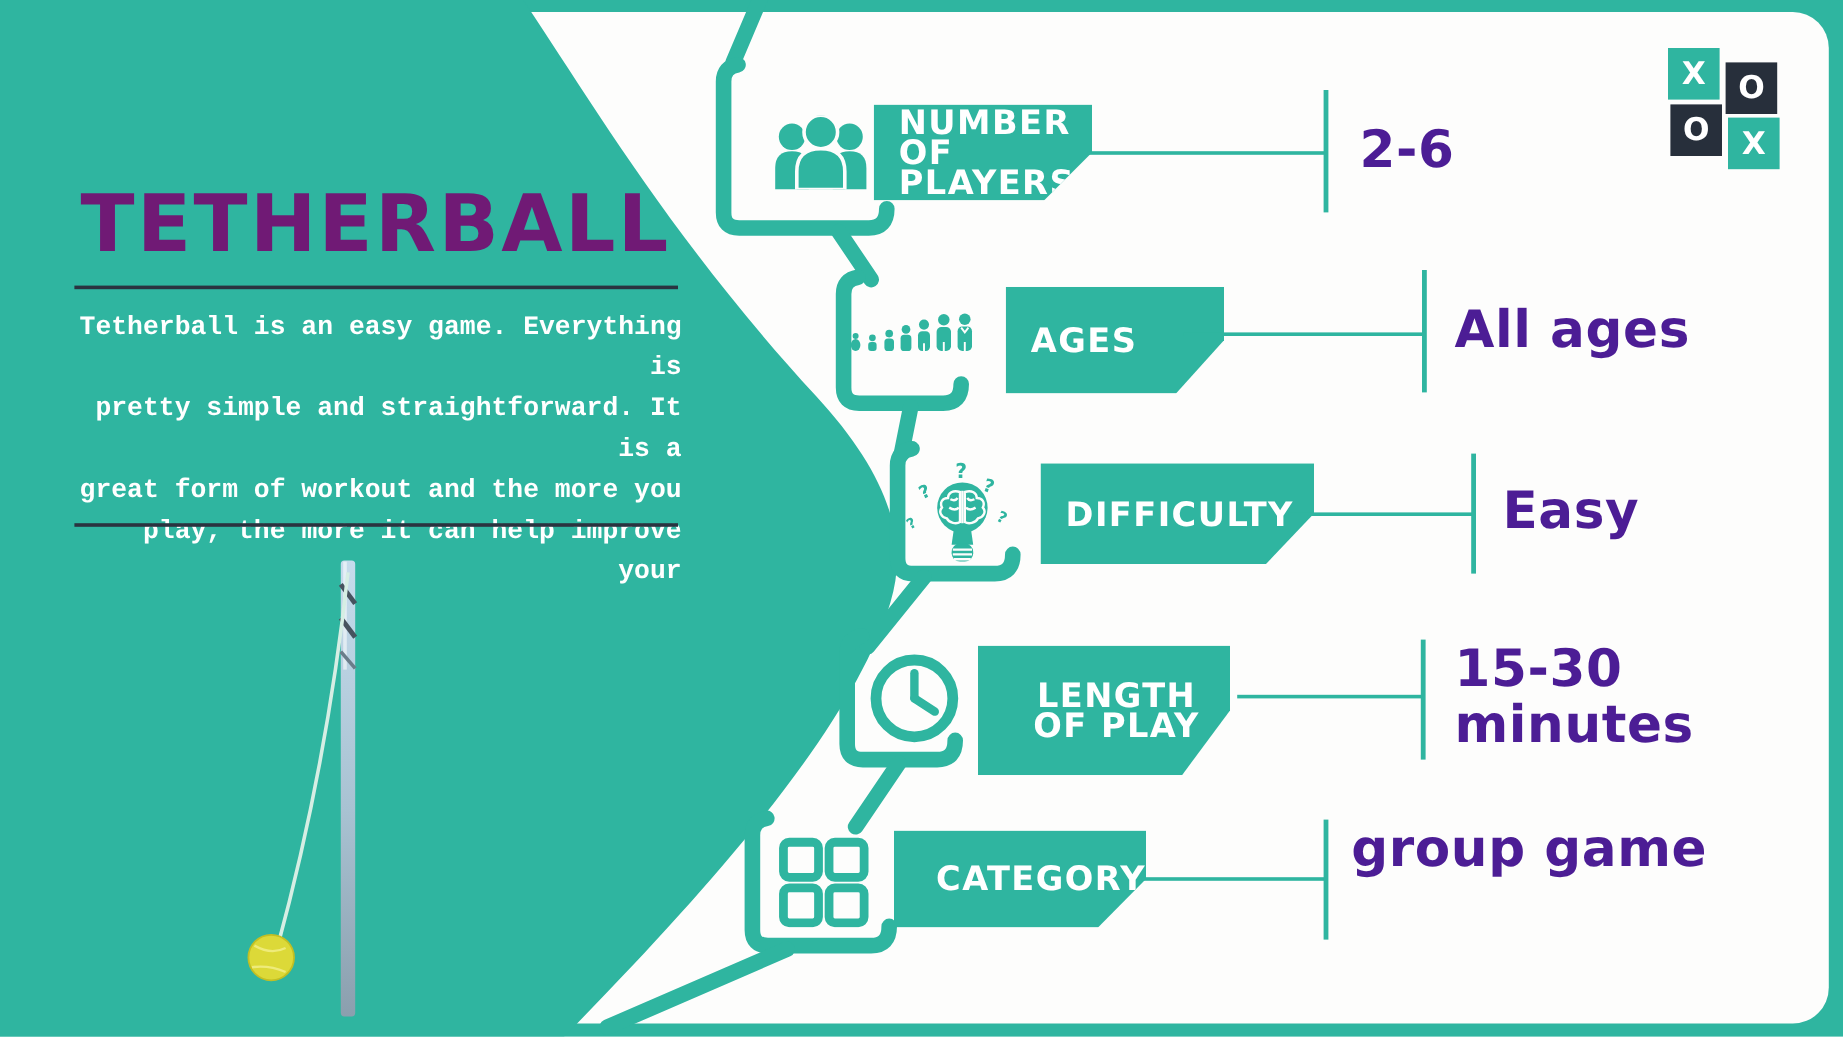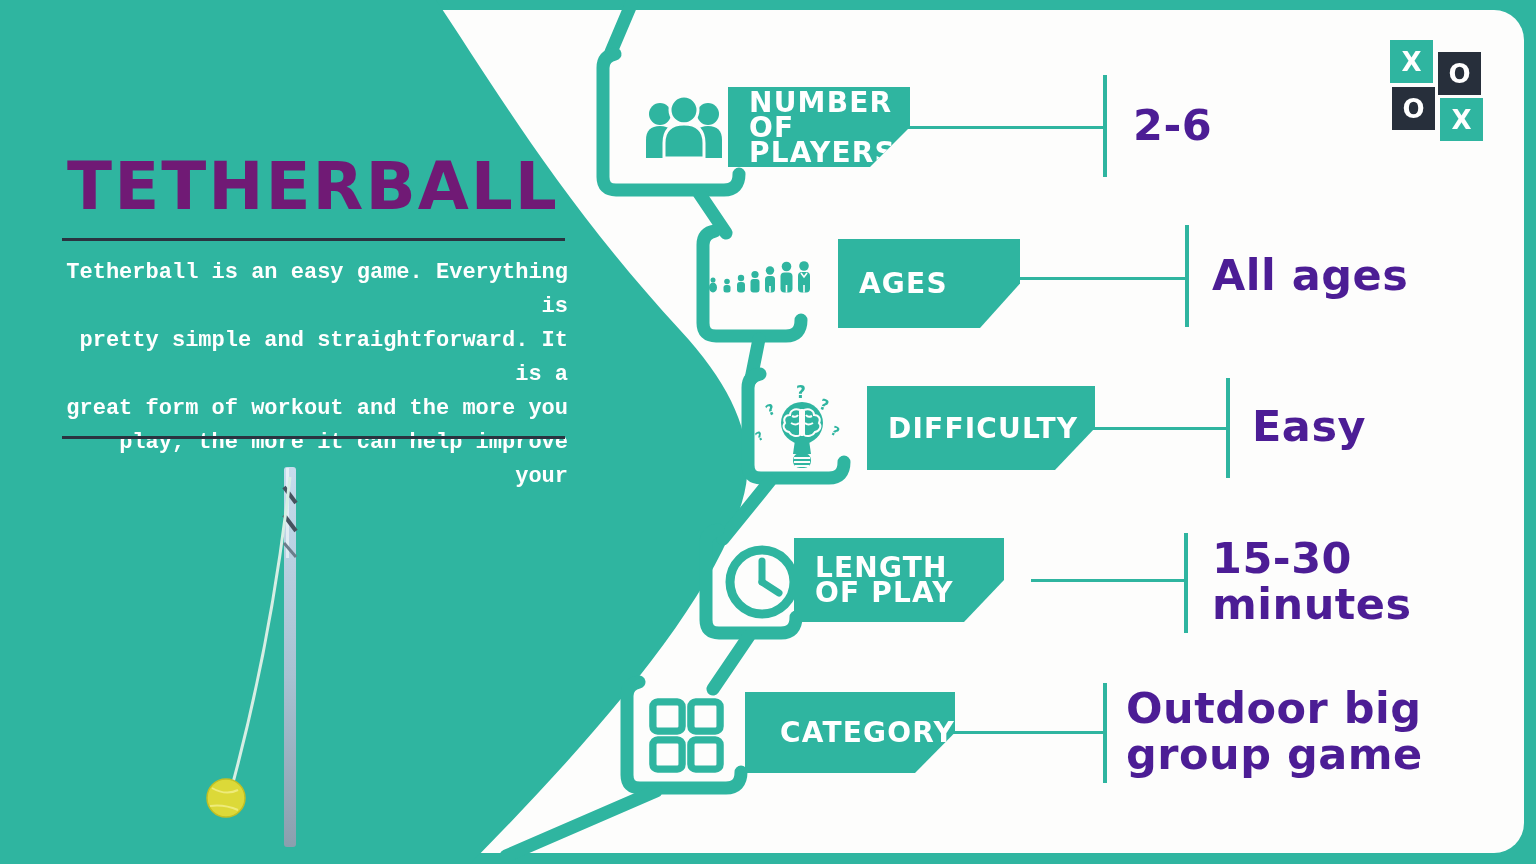--- a/index.html
+++ b/index.html
@@ -18,21 +18,21 @@
                font-family:Liberation Mono, monospace;font-weight:bold;font-size:22px;line-height:34px;}
 
   
   .banner{position:absolute;background:#2fb5a0;display:flex;flex-direction:column;justify-content:center;
           padding-left:21px;box-sizing:border-box;color:#ffffff;font-weight:bold;font-size:28px;
           letter-spacing:1.2px;line-height:25px;
           clip-path:polygon(0 0,100% 0,100% 50%,calc(100% - 40px) 100%,0 100%);}
   .b1{left:728px;top:87px;width:182px;height:80px;}
   .b2{left:838px;top:239px;width:182px;height:89px;}
   .b3{left:850px;top:386px;width:228px;height:84px;margin-left:17px;}
-  .b4{left:794px;top:538px;width:210px;height:84px;}
+  .b4{left:815px;top:538px;width:210px;height:108px;align-items:center;}
   .b5{left:745px;top:692px;width:210px;height:81px;align-items:flex-end;}
 
   .hline{position:absolute;height:3px;background:#2fb5a0;}
   .h1{left:906px;top:126px;width:199px;}
   .h2{left:986px;top:277px;width:201px;}
   .h3{left:1074px;top:427px;width:154px;}
   .h4{left:1031px;top:579px;width:155px;}
   .h5{left:951px;top:731px;width:154px;}
 
   .vtick{position:absolute;width:4px;background:#2fb5a0;}
@@ -233,21 +233,20 @@
       <rect x="5" y="44" width="30" height="30" rx="5"></rect>
       <rect x="44" y="44" width="30" height="30" rx="5"></rect>
     </g>
   </svg>
   <div class="banner b5">
     <span>CATEGORY</span>
   </div>
   <div class="hline h5"></div>
   <div class="vtick v5"></div>
   <div class="value val5">
-    <div>Outdoor big</div>
     <div>group game</div>
   </div>
 
   <div class="logo">
     <div class="logo-cell teal lc1">
         <span>X</span>
       </div>
     <div class="logo-cell dark lc2">
         <span>O</span>
       </div>

